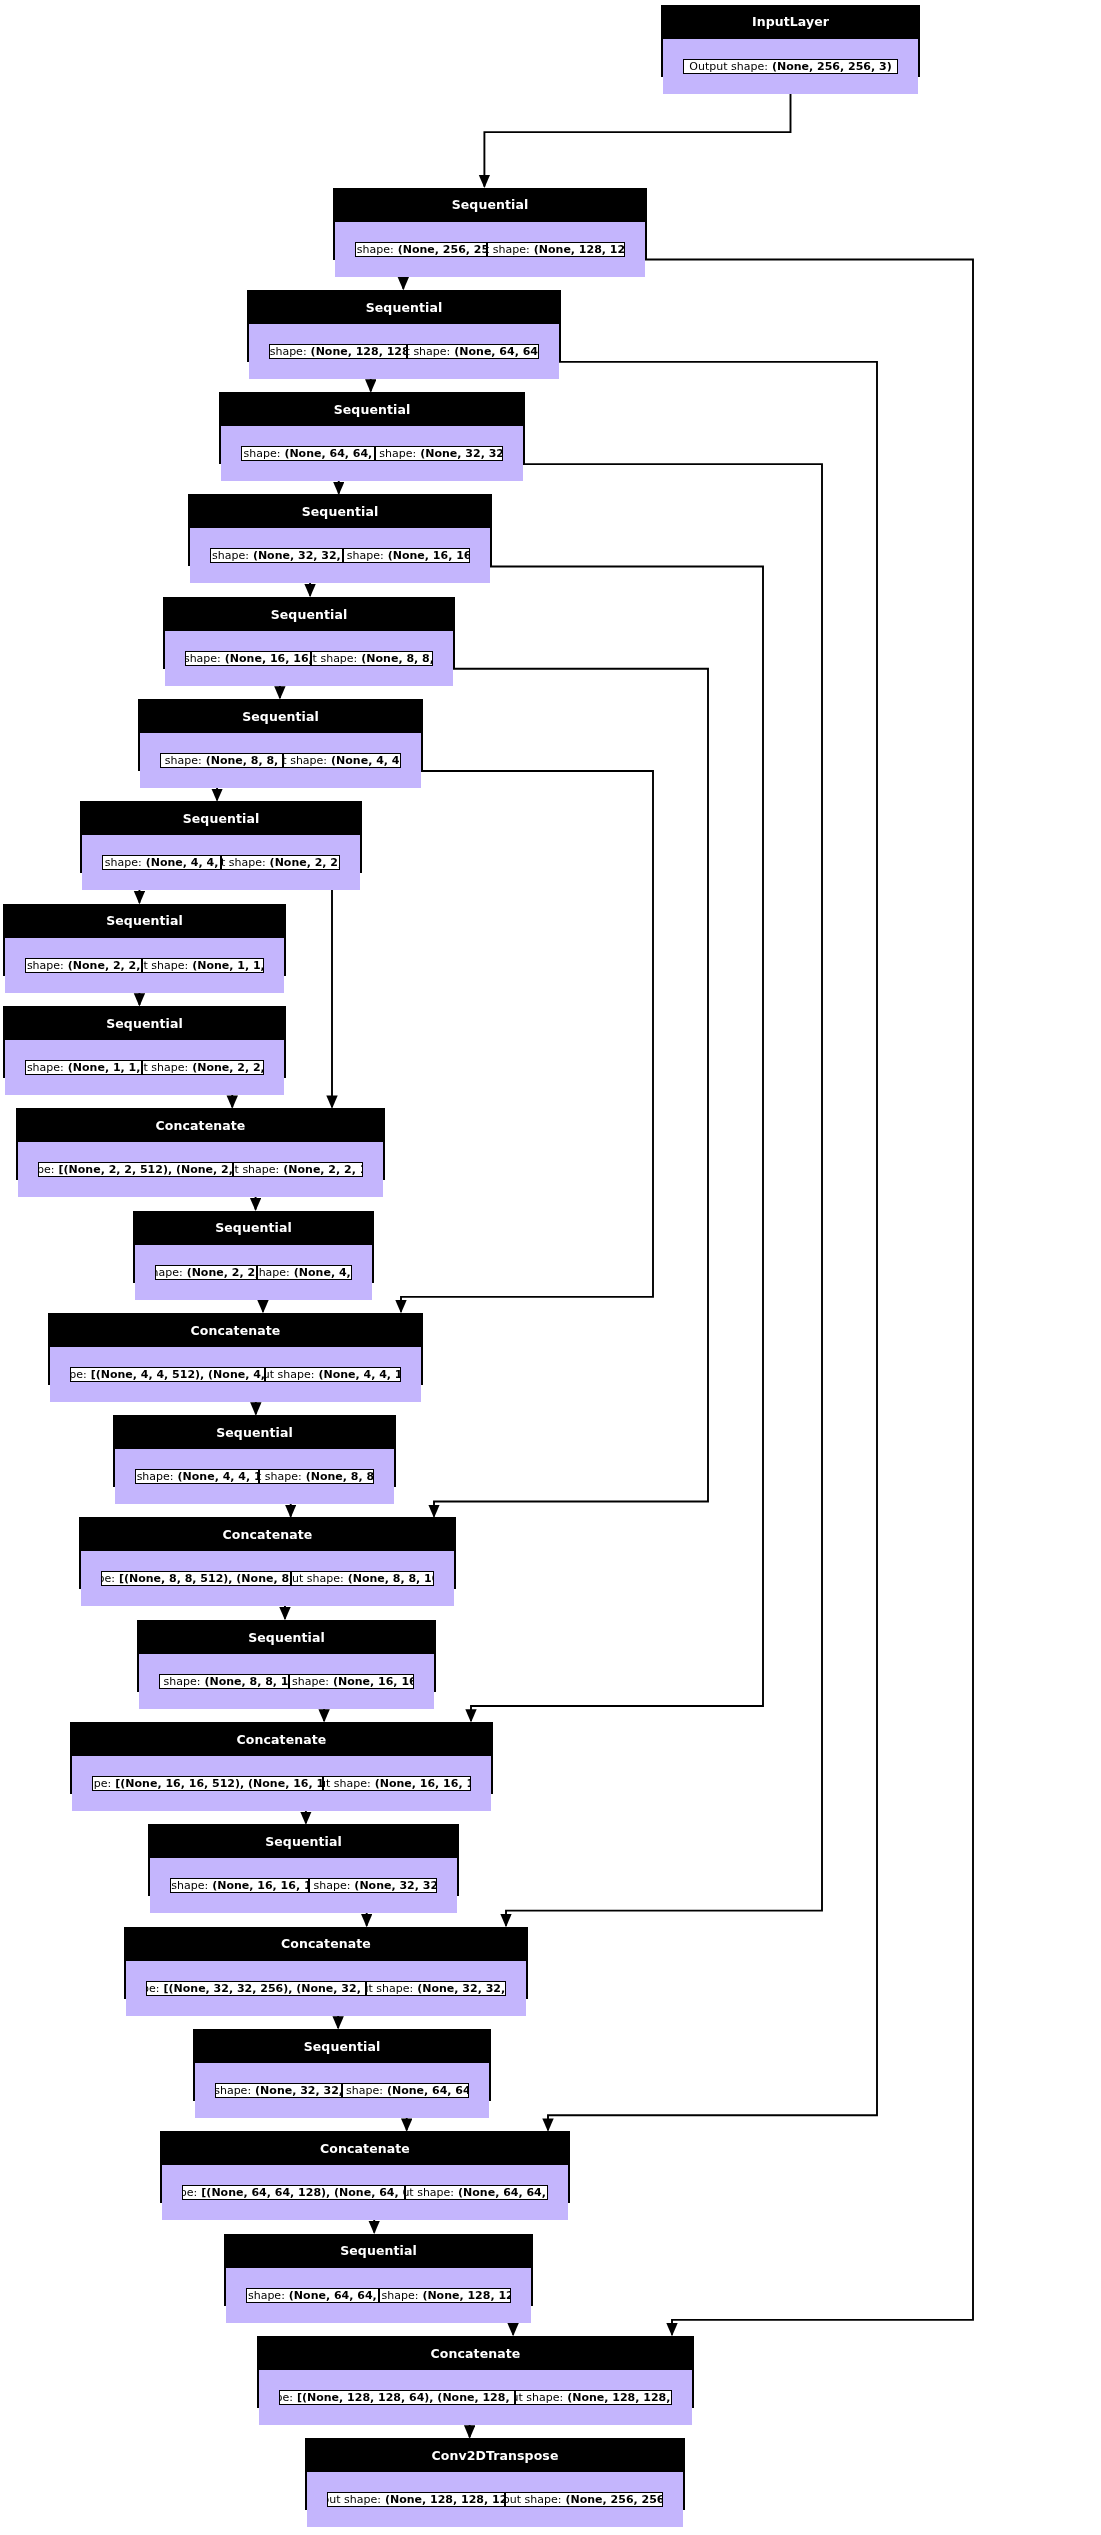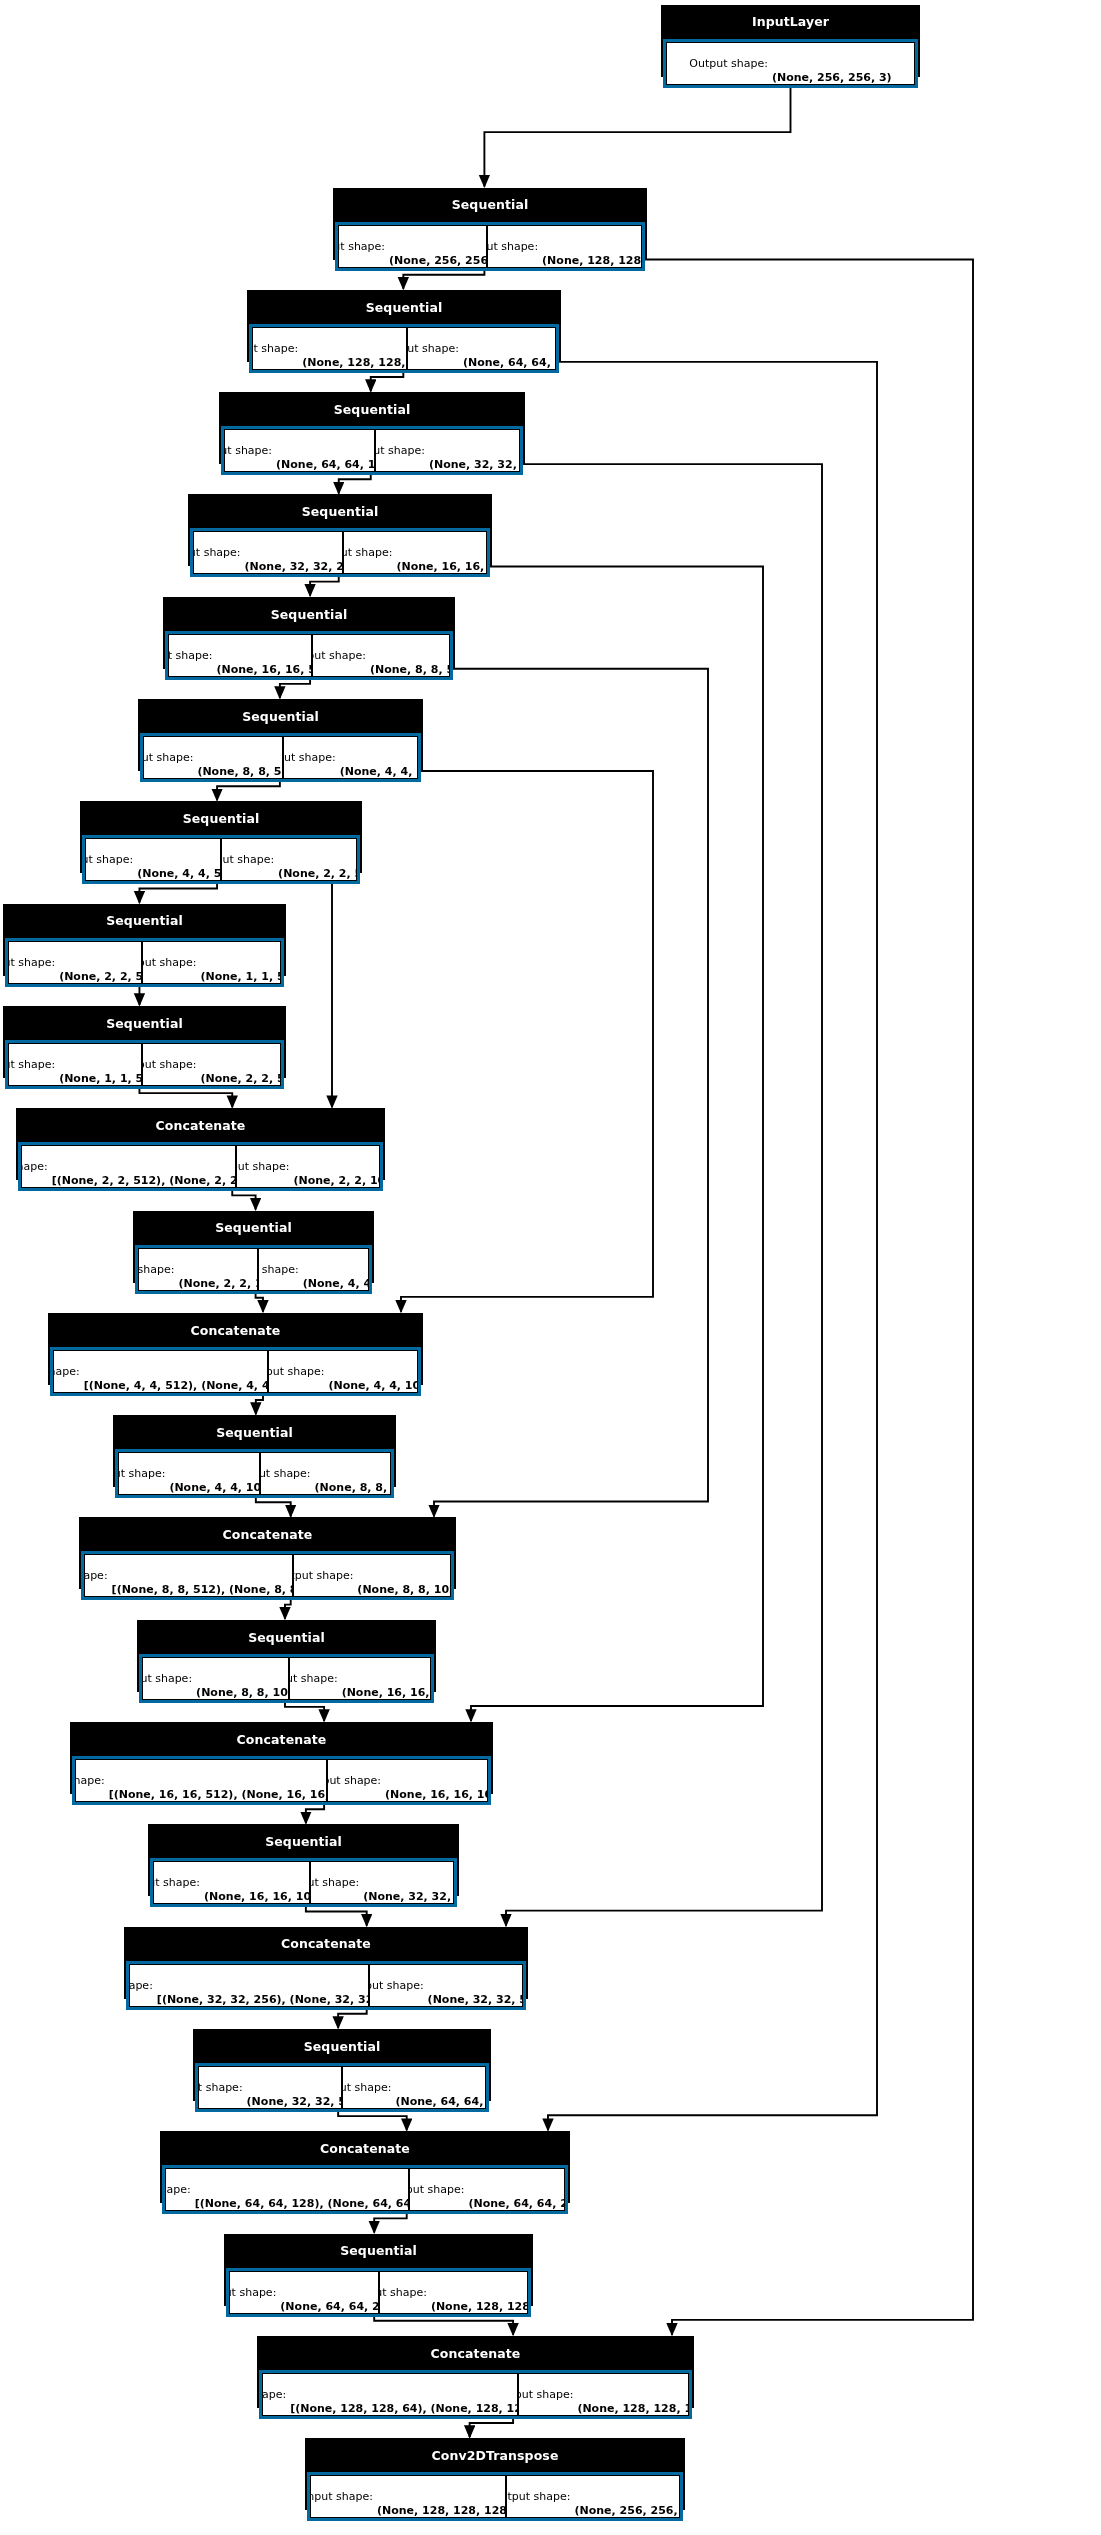--- a/index.html
+++ b/index.html
@@ -35,39 +35,39 @@
     display: flex;
     align-items: center;
     justify-content: center;
     flex: 0 0 32px;
     letter-spacing: 0.1px;
   }
   .node-body {
     flex: 1 1 auto;
     display: flex;
     flex-direction: row;
-    background: #0369a1;
-    padding: 3px;
+    background: #c4b5fd;
+    padding: 20px;
     gap: 0px;
   }
   .shape-cell {
     box-sizing: border-box;
     border: 1px solid #000000;
     display: flex;
     align-items: center;
     justify-content: center;
     font-size: 11px;
     color: #000000;
     white-space: nowrap;
     padding: 0 7px;
     background: #ffffff;
     overflow: hidden;
   }
   .shape-cell .lbl { font-weight: normal; }
-  .shape-cell .val { font-weight: bold; margin-left: 4px; margin-top: 28px; }
+  .shape-cell .val { font-weight: bold; margin-left: 4px; }
   .shape-cell.single { flex: 1 1 100%; }
 
   
   #edges {
     position: absolute;
     left: 0;
     top: 0;
     width: 1101px;
     height: 2535px;
     pointer-events: none;

